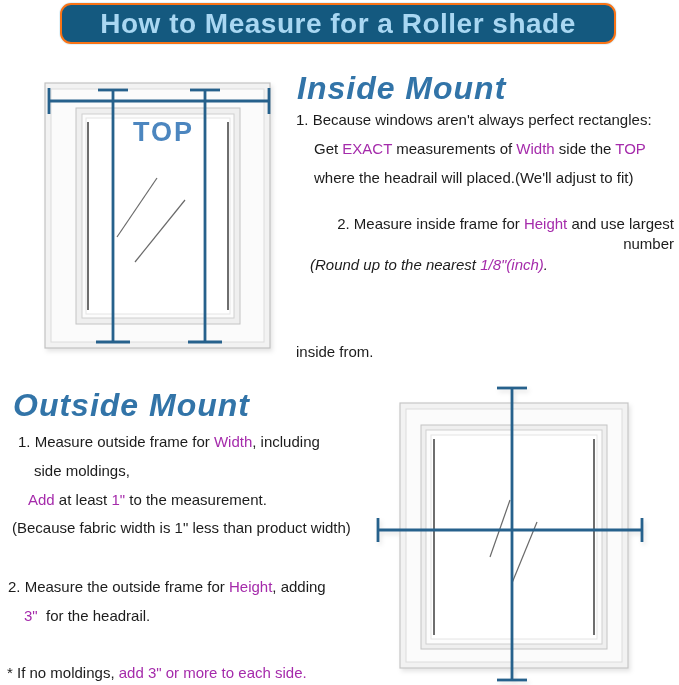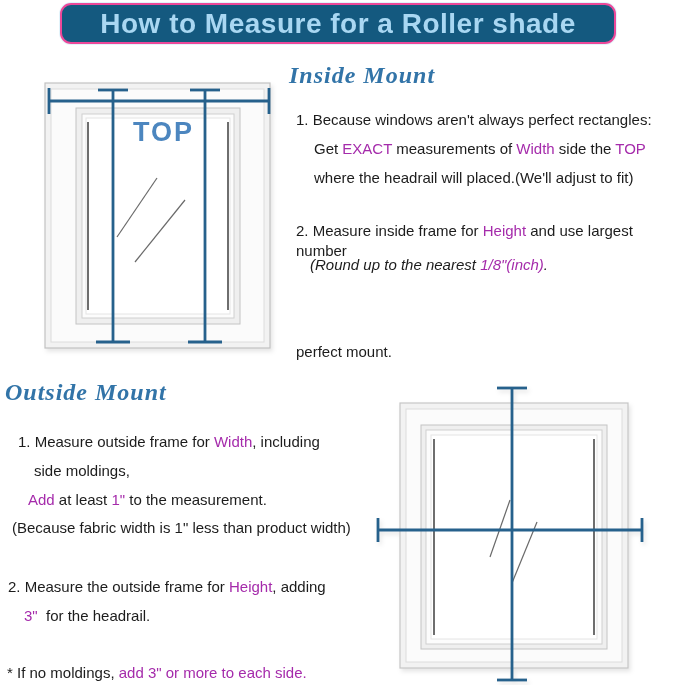--- a/index.html
+++ b/index.html
@@ -3,33 +3,33 @@
 <meta charset="utf-8">
 <style>
   html,body{margin:0;padding:0;background:#ffffff;}
   .stage{
     position:relative;width:679px;height:685px;background:#ffffff;overflow:hidden;
     font-family:"Liberation Sans","DejaVu Sans",sans-serif;color:#1c1c1c;
   }
   
   .banner{
     position:absolute;left:60px;top:3px;width:552px;height:37px;
-    background:#14597f;border:2px solid #ec4899;border-radius:11px;
+    background:#14597f;border:2px solid #f97316;border-radius:11px;
     box-shadow:0 0 0 1px #e2f4fb;
     display:flex;align-items:center;justify-content:center;
   }
   .banner span{
     font-size:28px;font-weight:bold;color:#a9d7f2;letter-spacing:0.5px;
     font-family:"Liberation Sans","DejaVu Sans",sans-serif;
   }
   
   .mount-heading{
-    position:absolute;margin:0;
-    font-family:Liberation Serif, serif;
-    font-style:italic;font-weight:600;font-size:24px;color:#3274a8;letter-spacing:1px;
+    position:absolute;margin:8px;
+    font-family:Liberation Sans, sans-serif;
+    font-style:italic;font-weight:600;font-size:32px;color:#3274a8;letter-spacing:1px;
   }
   #inside-heading{left:289px;top:62px;}
   #outside-heading{left:5px;top:379px;}
   
   .line{
     position:absolute;margin:5px;font-size:15px;line-height:20px;color:#1c1c1c;
     white-space:pre-wrap;
   }
   .mag{color:#a52bab;}
   
@@ -79,24 +79,24 @@
     </g>
     <text class="top-label" x="103" y="63">TOP</text>
   </svg>
 
   <h2 id="inside-heading" class="mount-heading">Inside Mount</h2>
 
   <p class="line" style="left:291px;top:105px;"><span>1. Because windows aren't always perfect rectangles:</span></p>
   <p class="line" style="left:309px;top:134px;"><span>Get </span><span class="mag">EXACT</span><span> measurements of </span><span class="mag">Width</span><span> side the </span><span class="mag">TOP</span></p>
   <p class="line" style="left:309px;top:163px;"><span>where the headrail will placed.(We'll adjust to fit)</span></p>
 
-  <p class="line" style="left:291px;top:216px;"><span>2. Measure inside frame for </span><span class="mag">Height</span><span> and use largest number</span></p>
+  <p class="line" style="left:291px;top:209px;text-align:right;"><span>2. Measure inside frame for </span><span class="mag">Height</span><span> and use largest number</span></p>
   <p class="line" style="left:305px;top:250px;font-style:italic;"><span>(Round up to the nearest </span><span class="mag">1/8"(inch)</span><span>.</span></p>
 
-  <p class="line" style="left:291px;top:337px;"><span>perfect mount.</span></p>
+  <p class="line" style="left:291px;top:337px;"><span>inside from.</span></p>
 
   <h2 id="outside-heading" class="mount-heading">Outside Mount</h2>
 
   <p class="line" style="left:13px;top:427px;"><span>1. Measure outside frame for </span><span class="mag">Width</span><span>, including</span></p>
   <p class="line" style="left:29px;top:456px;"><span>side moldings,</span></p>
   <p class="line" style="left:23px;top:485px;"><span class="mag">Add</span><span> at least </span><span class="mag">1"</span><span> to the measurement.</span></p>
   <p class="line" style="left:7px;top:513px;"><span>(Because fabric width is 1" less than product width)</span></p>
 
   <p class="line" style="left:3px;top:572px;"><span>2. Measure the outside frame for </span><span class="mag">Height</span><span>, adding</span></p>
   <p class="line" style="left:19px;top:601px;"><span class="mag">3"</span><span>  for the headrail.</span></p>

